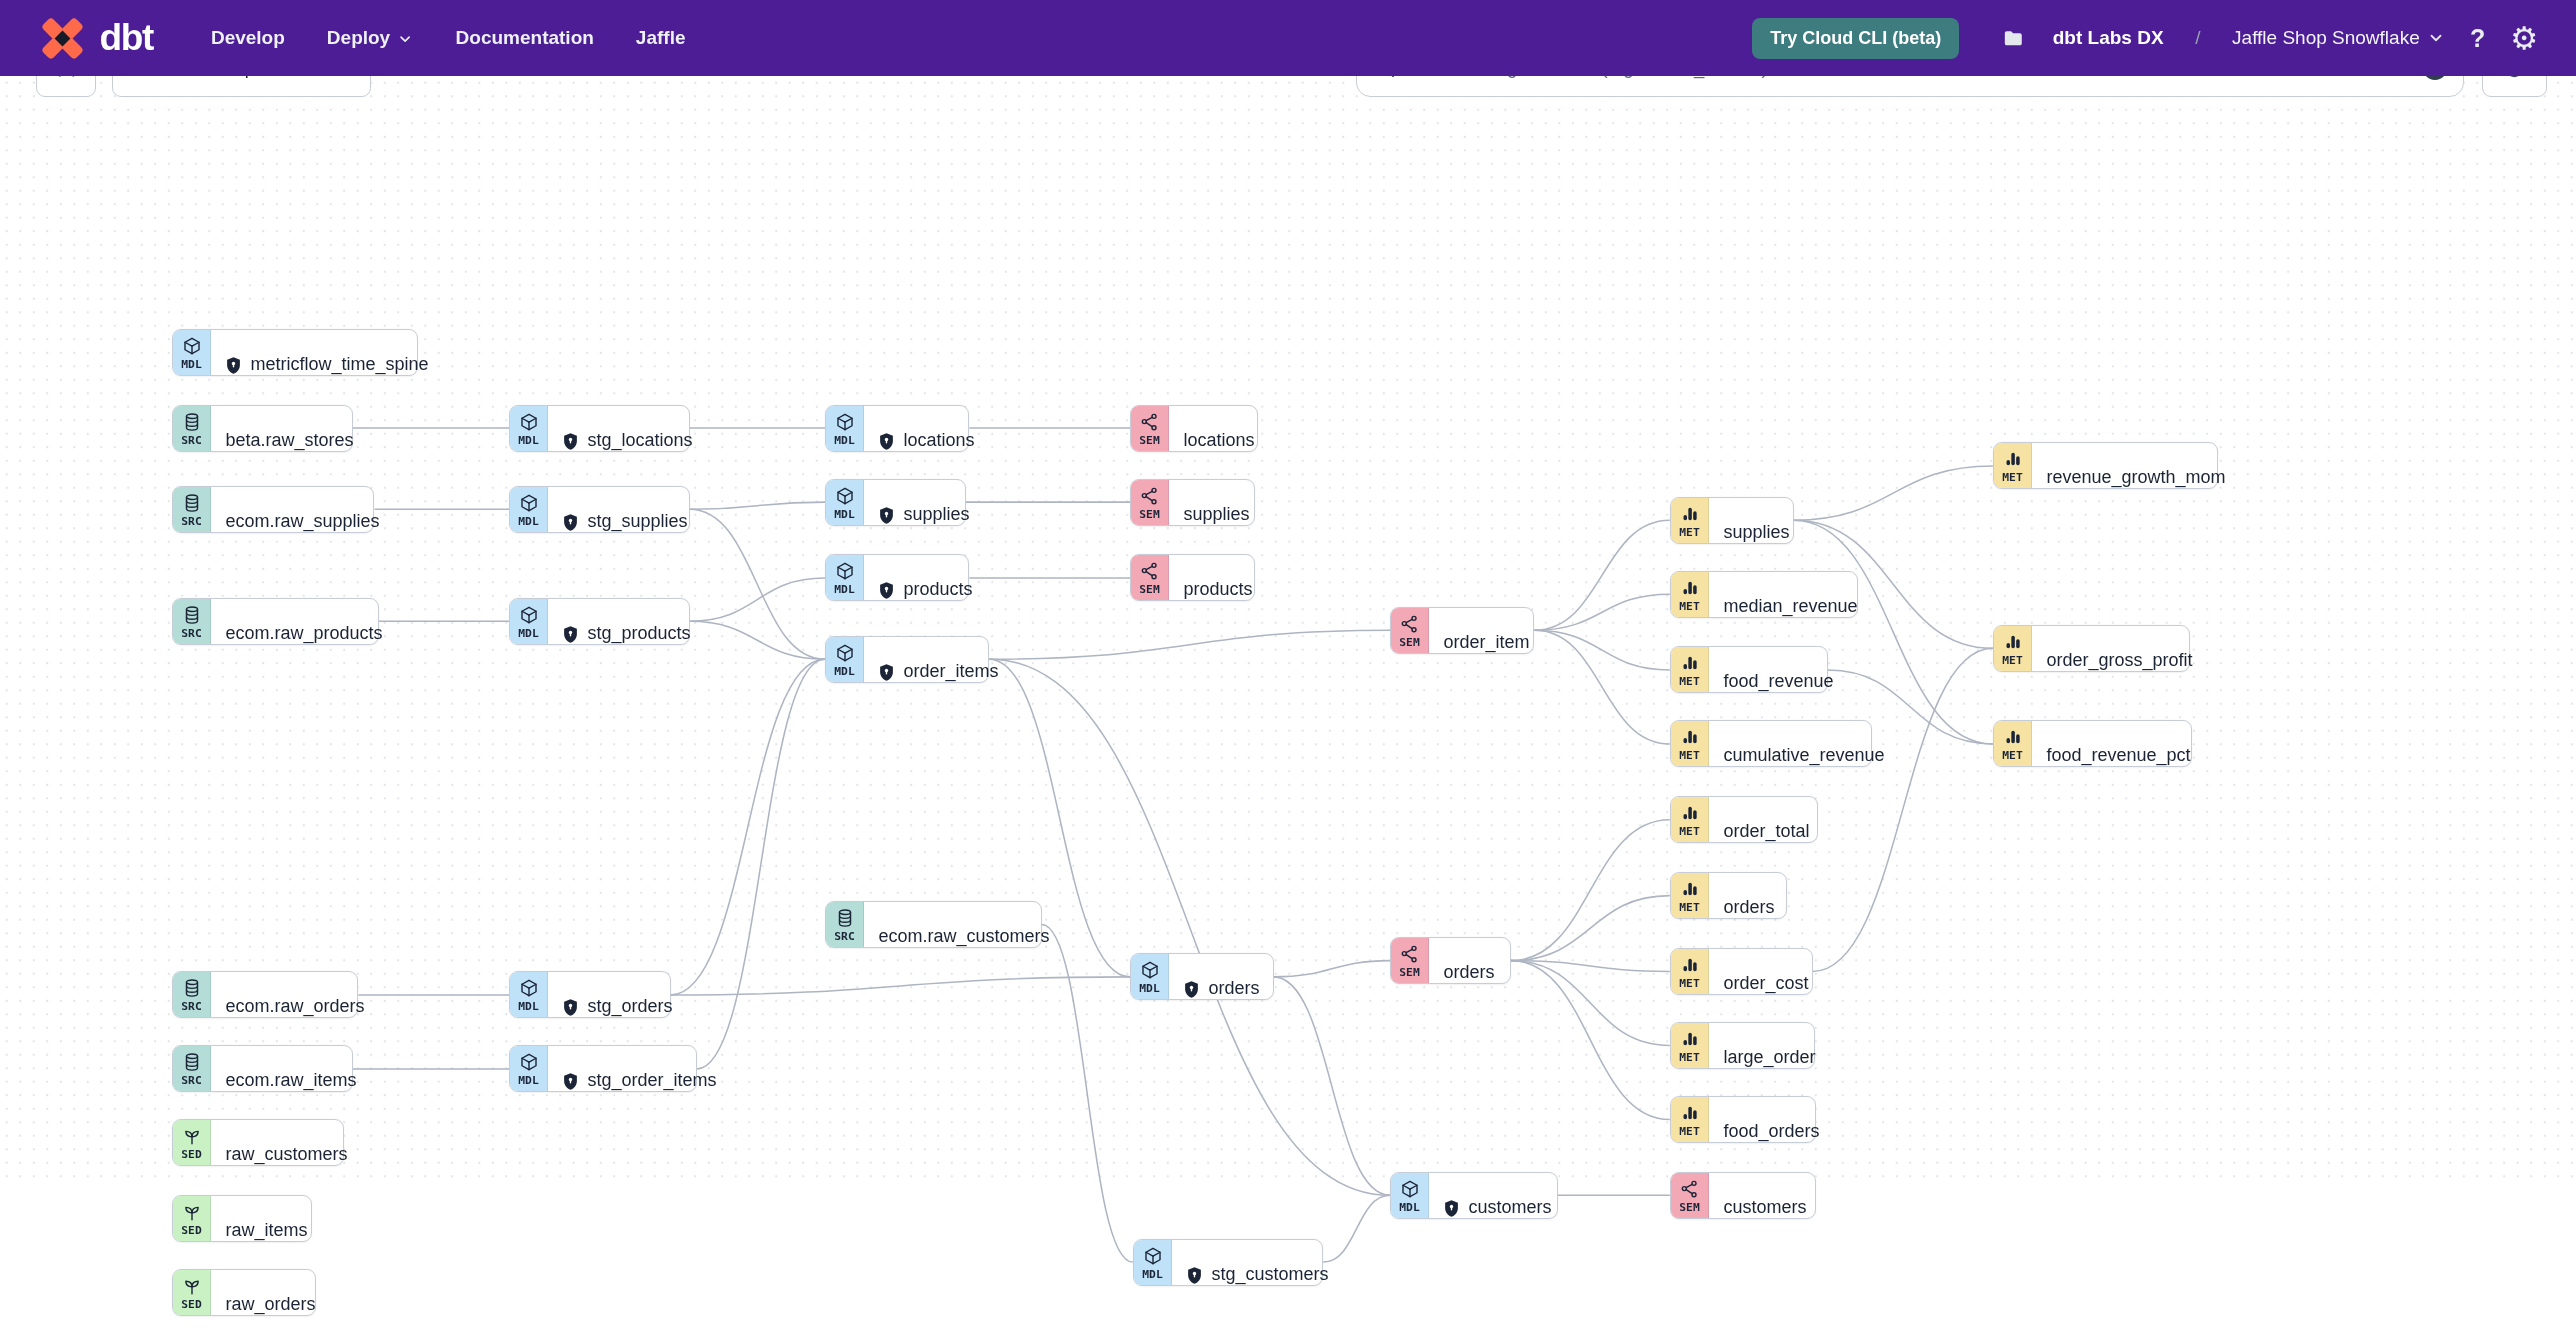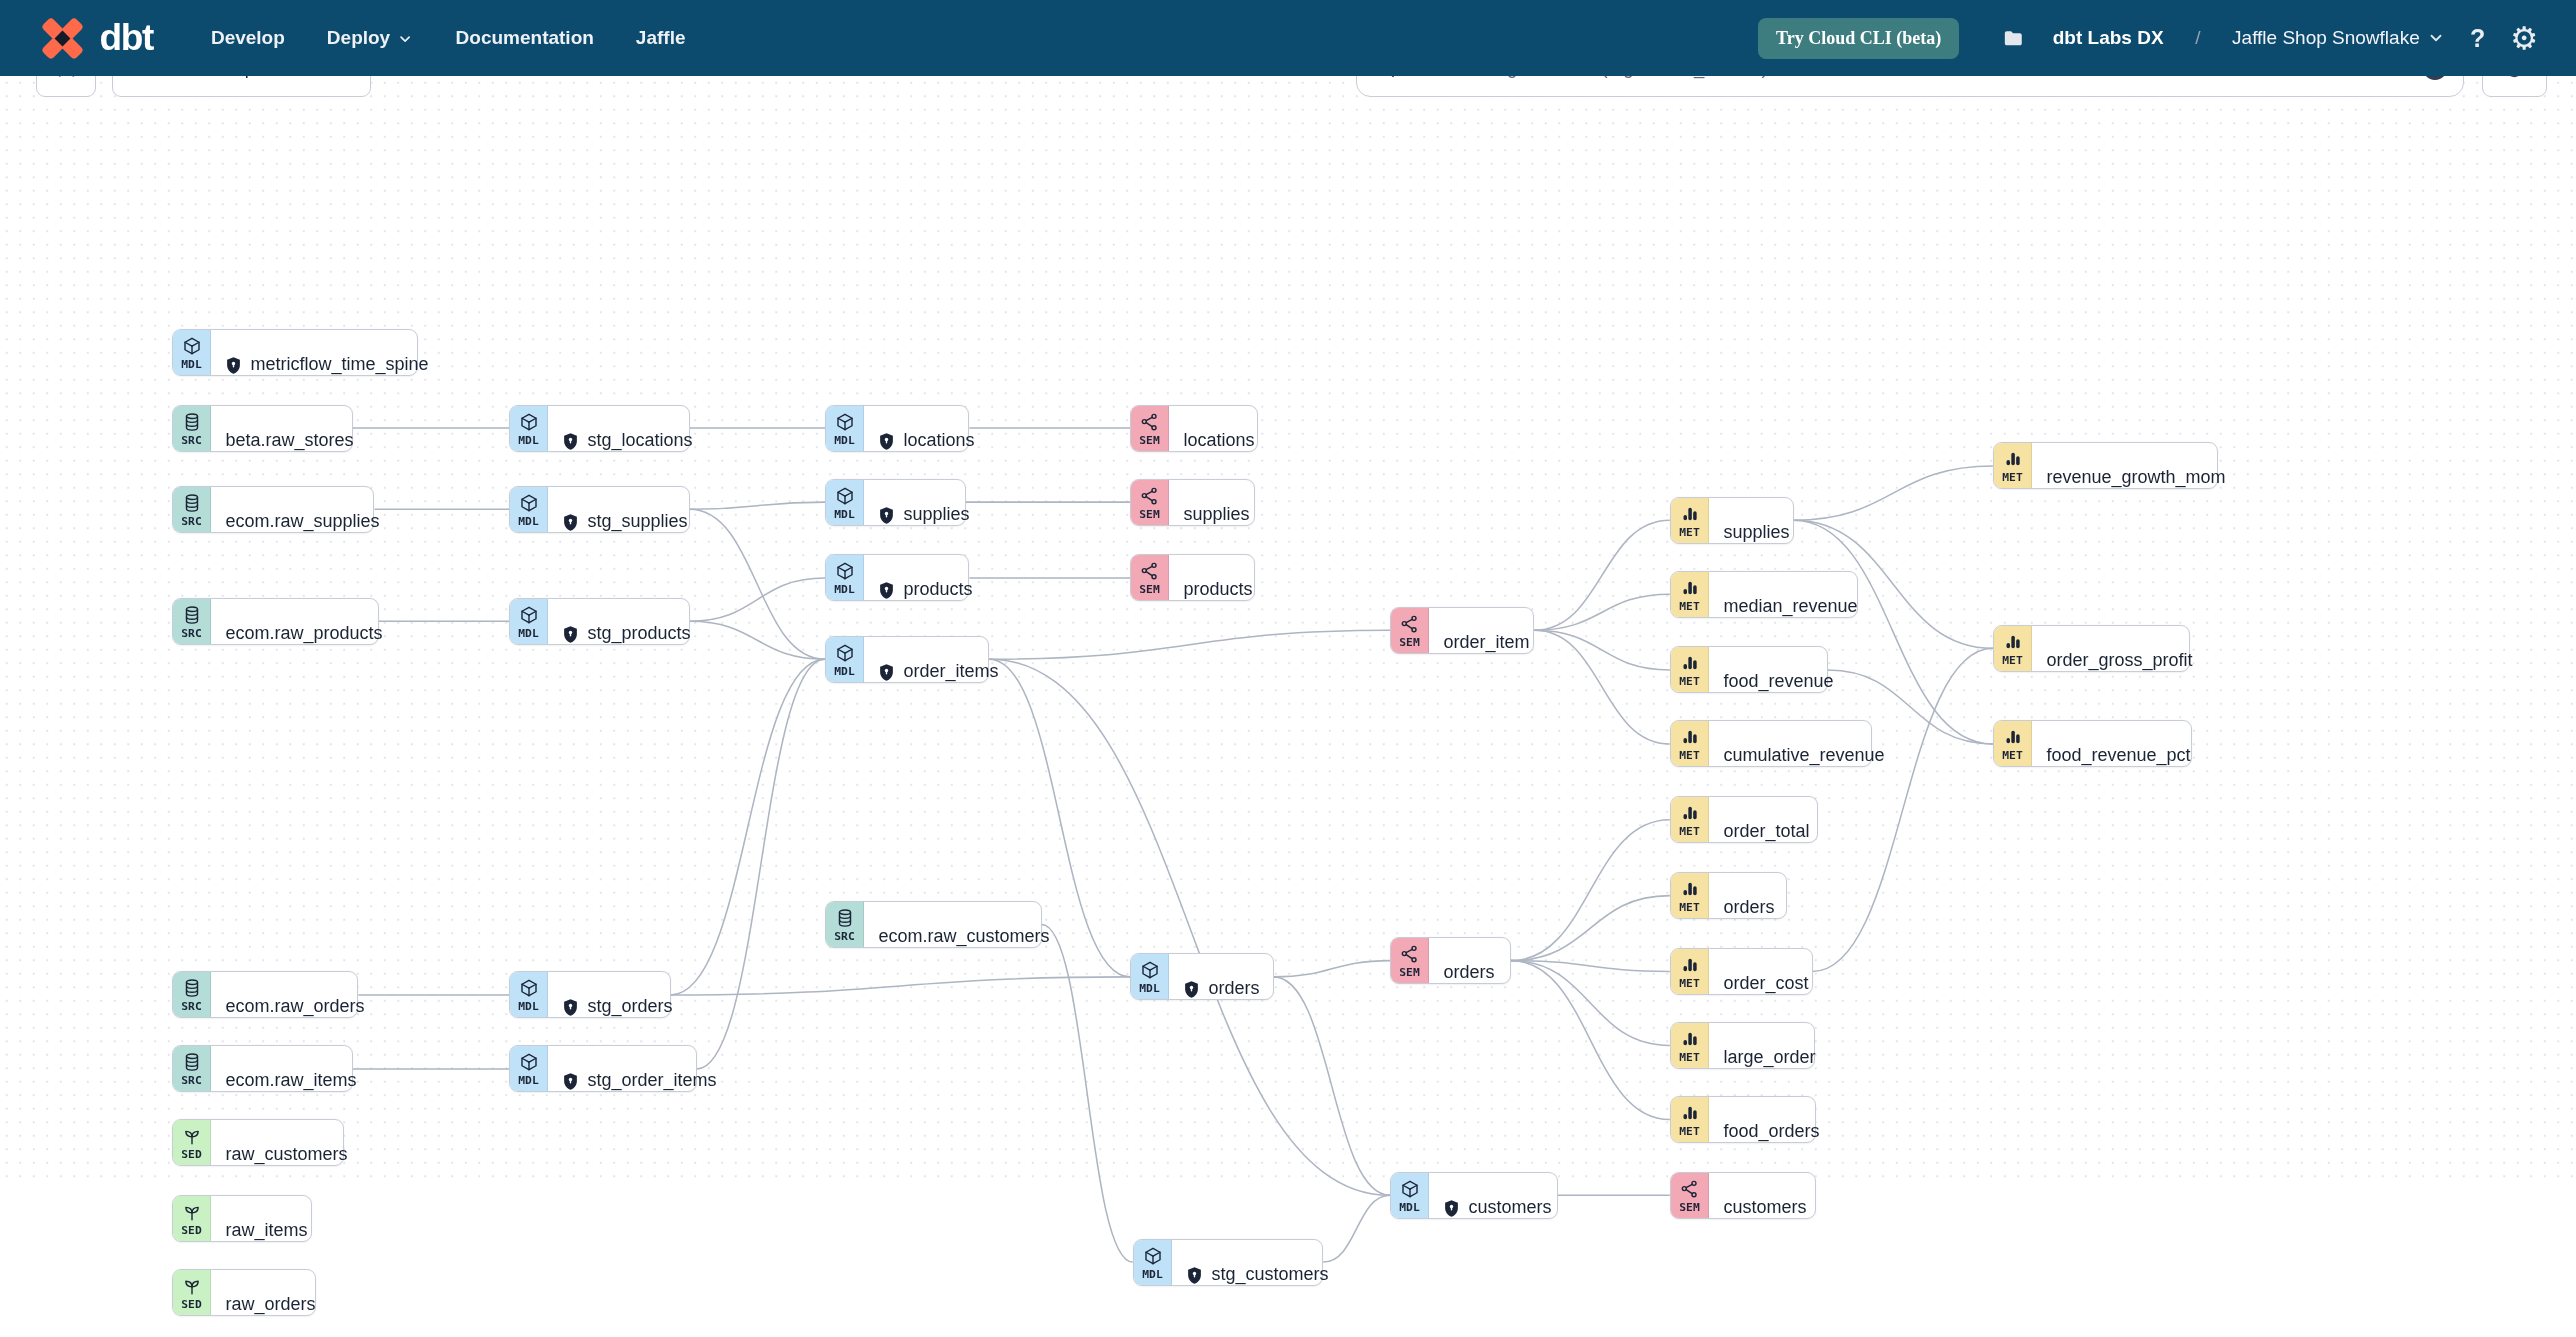--- a/index.html
+++ b/index.html
@@ -2,32 +2,32 @@
 <html style="font-size:14.4px"><head>
 <meta charset="utf-8">
 <style>
   * { margin:0; padding:0; box-sizing:border-box; }
   html,body { width:2576px; height:1338px; overflow:hidden; background:#fff;
     font-family:"Liberation Sans", sans-serif; }
   #app { position:relative; width:2576px; height:1338px; }
 
   
   .navbar { position:absolute; top:0; left:0; width:100%; height:76px;
-    background:#0c4a6e; display:flex; align-items:center; padding:0 38px; z-index:30; }
+    background:#4c1d95; display:flex; align-items:center; padding:0 38px; z-index:30; }
   .brand { display:flex; align-items:center; gap:12.6px; margin-right:58px; }
   .brand-mark { width:49px; height:49px; flex:none; }
   .brand-text { color:#ffffff; font-size:37px; font-weight:800; letter-spacing:-1.4px; }
   .nav-menu { display:flex; align-items:center; gap:42px; }
   .nav-item { color:#eef1f5; font-size:19px; font-weight:600; display:flex;
     align-items:center; gap:7.2px; cursor:pointer; }
   .nav-item svg { margin-top:2.7px; }
   .nav-right { margin-left:auto; display:flex; align-items:center; gap:25px; }
   .cta-btn { background:#3d7d80; color:#fff; font-size:18px; font-weight:600;
     padding:10px 18px; border:none; border-radius:8.1px; cursor:pointer;
-    font-family:Liberation Serif, serif; }
+    font-family:Liberation Sans, sans-serif; }
   .acct { display:flex; align-items:center; gap:28px; margin-left:18px; }
   .acct-name { color:#fff; font-size:19px; font-weight:700; }
   .acct-sep { color:#98a1b3; font-size:19px; margin:0 3.6px; }
   .proj { color:#f2f4f8; font-size:19px; font-weight:400; display:flex; align-items:center; gap:7.2px; cursor:pointer; }
   .icon-btn { background:none; border:none; color:#e9ecf1; cursor:pointer;
     display:flex; align-items:center; justify-content:center; font-family:"Liberation Sans", sans-serif; }
   .help-glyph { font-size:25px; font-weight:700; color:#e9ecf1; }
   .gear-glyph { font-size:31px; color:#e9ecf1; font-family:"DejaVu Sans", sans-serif; }
 
   

